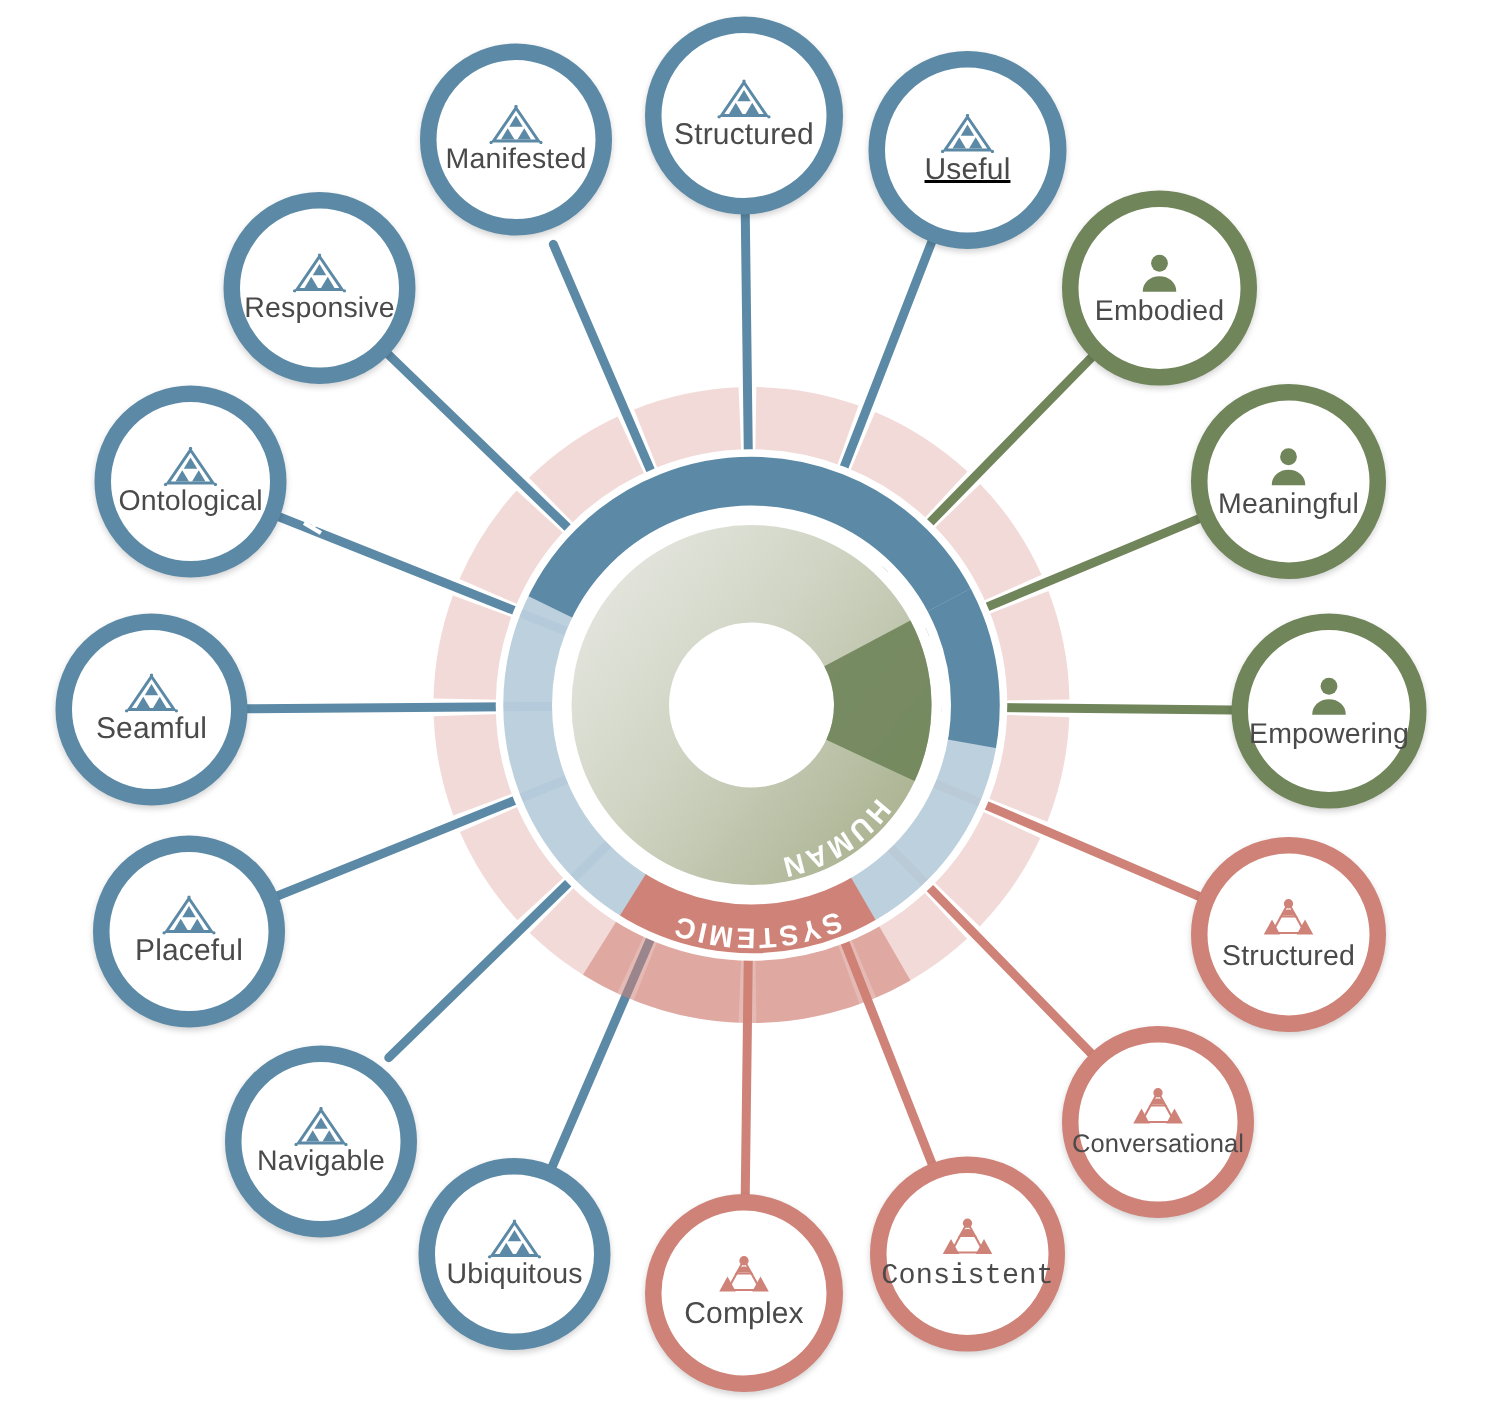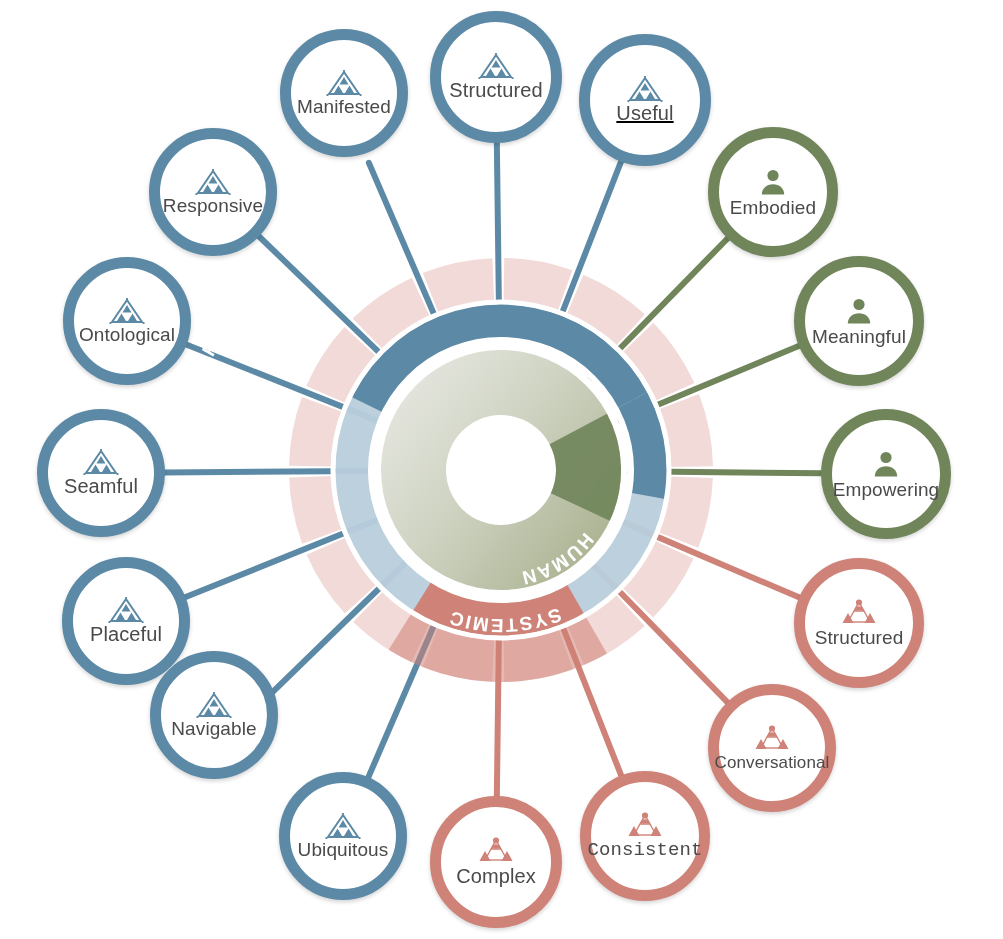--- a/index.html
+++ b/index.html
@@ -177,21 +177,21 @@
     <polygon points="18,2 33,24 3,24" fill="none" stroke="#5c8aa6" stroke-width="2"></polygon>
     <polygon points="18,7 22.5,14.5 13.5,14.5" fill="#5c8aa6"></polygon>
     <polygon points="12.5,15.5 17,23 8,23" fill="#5c8aa6"></polygon>
     <polygon points="23.5,15.5 28,23 19,23" fill="#5c8aa6"></polygon>
     <circle cx="18" cy="1" r="1.1" fill="#5c8aa6"></circle>
     <circle cx="34.6" cy="25" r="1.1" fill="#5c8aa6"></circle>
     <circle cx="1.4" cy="25" r="1.1" fill="#5c8aa6"></circle>
   </svg></span>
         <span class="lbl" style="font-size: 20px;">Placeful</span>
       </div>
-      <div class="node" style="left: 150px; top: 651px; height: 128px; width: 128px; border: 11px solid rgb(92, 138, 166);">
+      <div class="node" style="left: 150px; top: 697px; height: 128px; width: 128px; border: 11px solid rgb(92, 138, 166);">
         <span class="ico"><svg width="36" height="26" viewBox="0 0 36 26">
     <polygon points="18,2 33,24 3,24" fill="none" stroke="#5c8aa6" stroke-width="2"></polygon>
     <polygon points="18,7 22.5,14.5 13.5,14.5" fill="#5c8aa6"></polygon>
     <polygon points="12.5,15.5 17,23 8,23" fill="#5c8aa6"></polygon>
     <polygon points="23.5,15.5 28,23 19,23" fill="#5c8aa6"></polygon>
     <circle cx="18" cy="1" r="1.1" fill="#5c8aa6"></circle>
     <circle cx="34.6" cy="25" r="1.1" fill="#5c8aa6"></circle>
     <circle cx="1.4" cy="25" r="1.1" fill="#5c8aa6"></circle>
   </svg></span>
         <span class="lbl" style="font-size: 19px;">Navigable</span>

